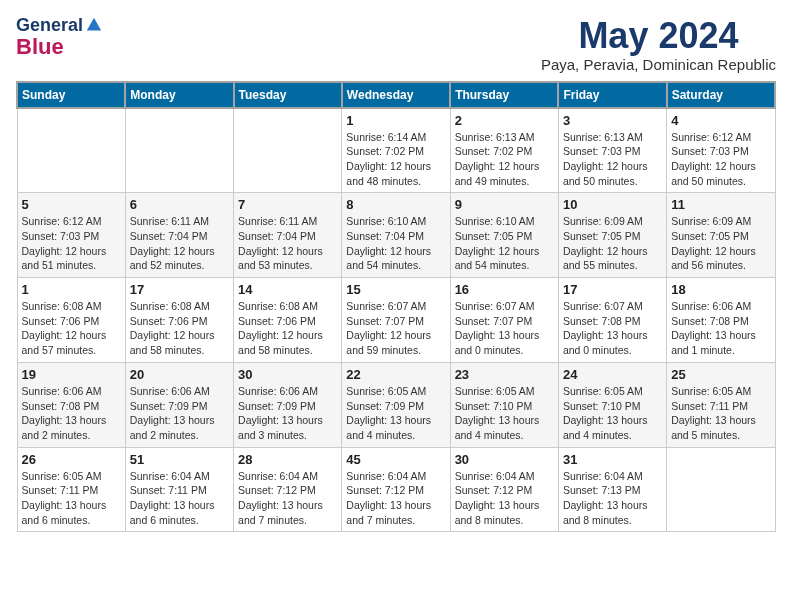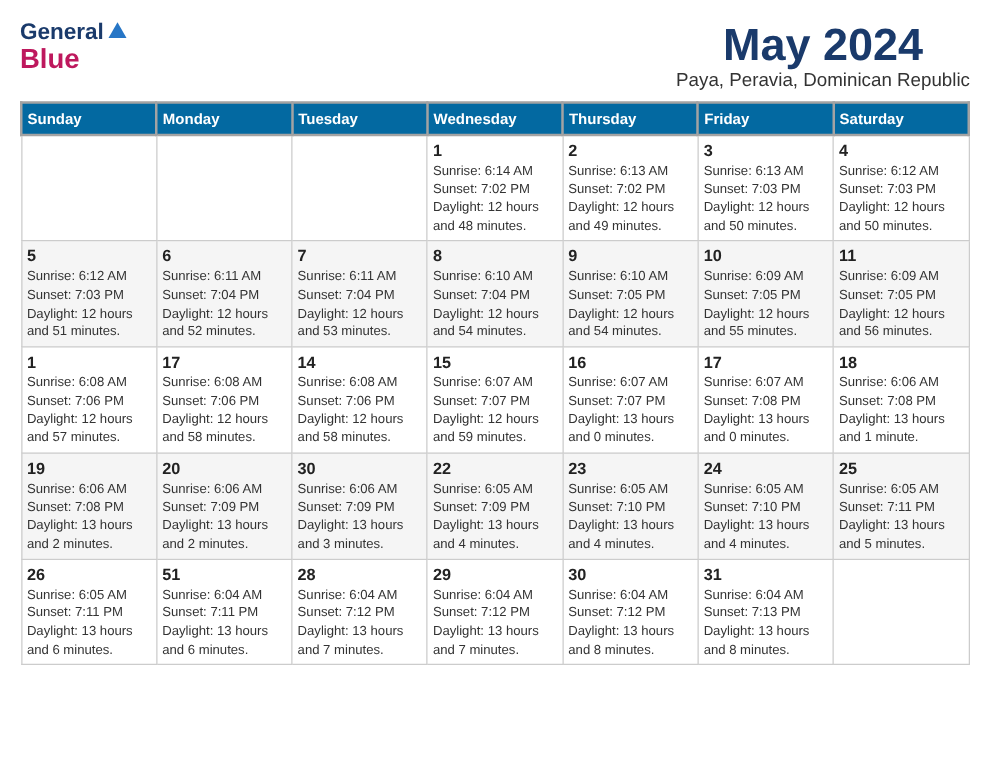--- a/index.html
+++ b/index.html
@@ -242,21 +242,21 @@
         </td>
         <td>
           <div class="day-num">51</div>
           <div class="day-info">Sunrise: 6:04 AM<br>Sunset: 7:11 PM<br>Daylight: 13 hours and 6 minutes.</div>
         </td>
         <td>
           <div class="day-num">28</div>
           <div class="day-info">Sunrise: 6:04 AM<br>Sunset: 7:12 PM<br>Daylight: 13 hours and 7 minutes.</div>
         </td>
         <td>
-          <div class="day-num">29</div>
+          <div class="day-num">45</div>
           <div class="day-info">Sunrise: 6:04 AM<br>Sunset: 7:12 PM<br>Daylight: 13 hours and 7 minutes.</div>
         </td>
         <td>
           <div class="day-num">30</div>
           <div class="day-info">Sunrise: 6:04 AM<br>Sunset: 7:12 PM<br>Daylight: 13 hours and 8 minutes.</div>
         </td>
         <td>
           <div class="day-num">31</div>
           <div class="day-info">Sunrise: 6:04 AM<br>Sunset: 7:13 PM<br>Daylight: 13 hours and 8 minutes.</div>
         </td>

